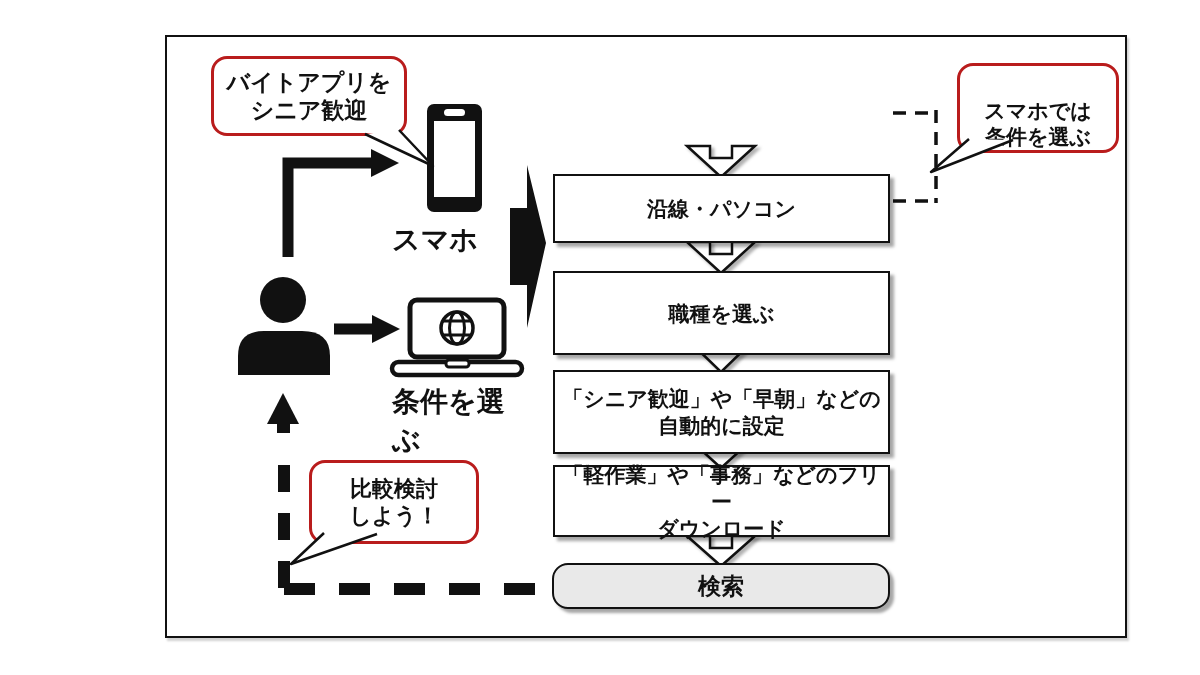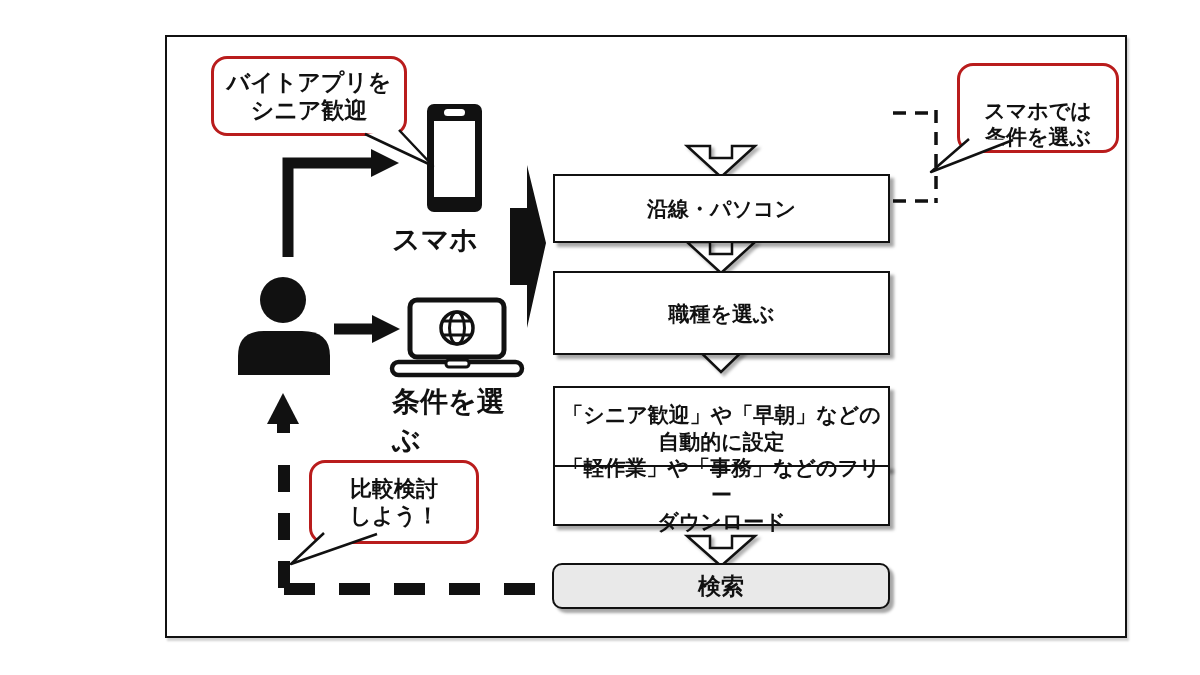--- a/index.html
+++ b/index.html
@@ -17,21 +17,21 @@
   #tail-layer{z-index:3;pointer-events:none;}
   .flowbox{
     position:absolute;left:553px;width:337px;box-sizing:border-box;z-index:2;
     background:#ffffff;border:2.5px solid #111111;
     box-shadow:4px 4px 3px rgba(0,0,0,0.35);
     display:flex;flex-direction:column;align-items:center;justify-content:center;
     text-align:center;font-weight:bold;font-size:21px;line-height:27px;
   }
   #search-box{
     position:absolute;left:552px;top:563px;width:338px;height:46px;box-sizing:border-box;z-index:2;
-    background:#e9e9e9;border:2.5px solid #111111;border-radius:10px;
+    background:#e9e9e9;border:2.5px solid #111111;border-radius:16px;
     box-shadow:4px 4px 3px rgba(0,0,0,0.35);
     display:flex;align-items:center;justify-content:center;
     font-weight:bold;font-size:23px;
   }
   .bubble{
     position:absolute;z-index:2;box-sizing:border-box;
     background:#ffffff;border:3px solid #b91c1c;border-radius:16px;
     display:flex;flex-direction:column;align-items:center;justify-content:center;
     text-align:center;font-weight:bold;
   }
@@ -110,25 +110,25 @@
       <path d="M284,589 L547,589" fill="none" stroke="#111111" stroke-width="12" stroke-dasharray="31 24"></path>
     </g>
   </svg>
 
   <div class="flowbox" style="top:174px;height:69px;">
     <div>沿線・パソコン</div>
   </div>
   <div class="flowbox" style="top:271px;height:84px;">
     <div>職種を選ぶ</div>
   </div>
-  <div class="flowbox" style="top:370px;height:84px;margin-top:16px;">
+  <div class="flowbox" style="top:370px;height:84px;">
     <div>「シニア歓迎」や「早朝」などの</div>
     <div>自動的に設定</div>
   </div>
-  <div class="flowbox" style="top:465px;height:61px;font-family:Liberation Serif, serif;">
+  <div class="flowbox" style="top:465px;height:72px;">
     <div>「軽作業」や「事務」などのフリー</div>
     <div>ダウンロード</div>
   </div>
 
   <div id="search-box">
     <span>検索</span>
   </div>
 
   <div class="dev-label" id="label-smartphone">スマホ</div>
   <div class="dev-label" id="label-pc">条件を選ぶ</div>

